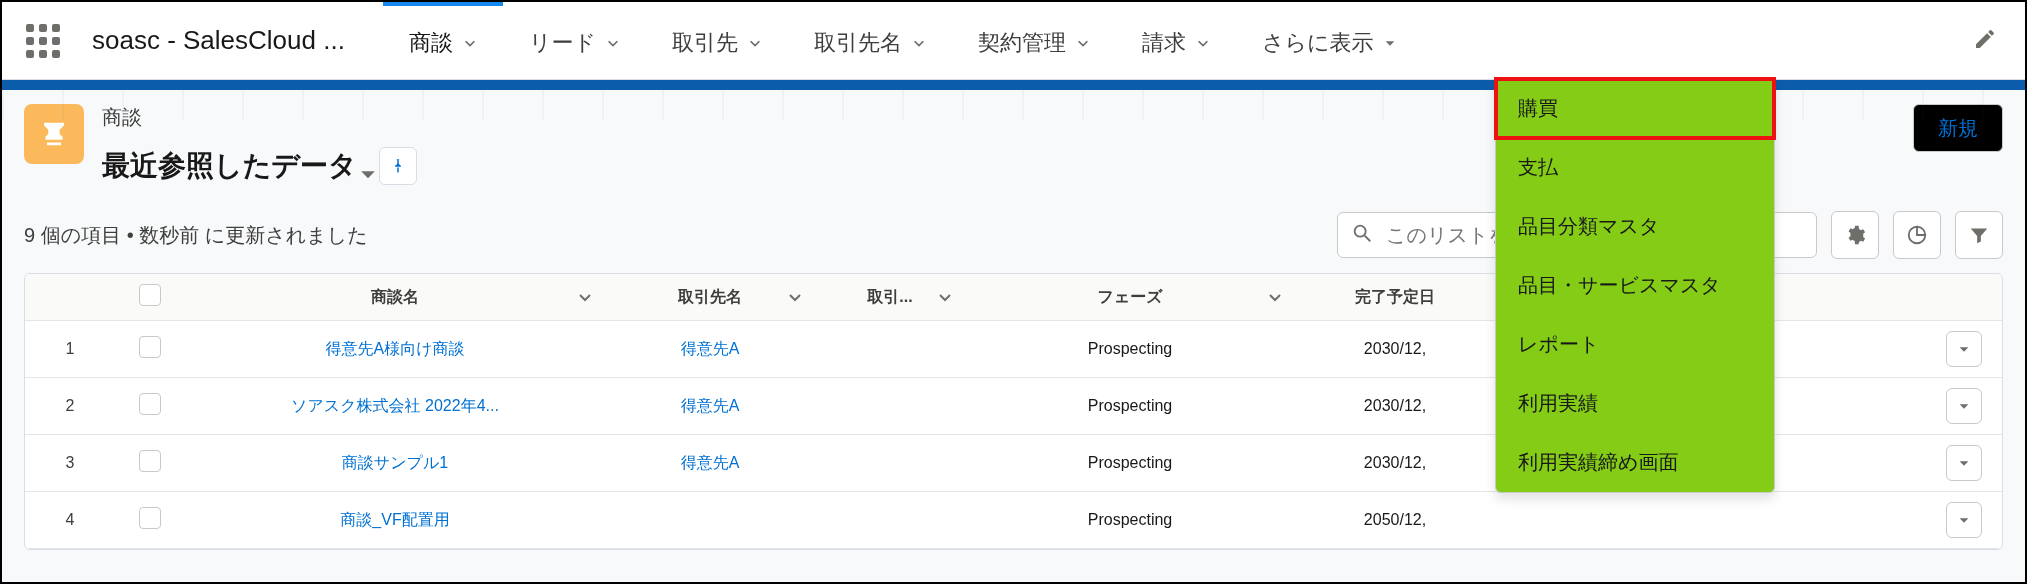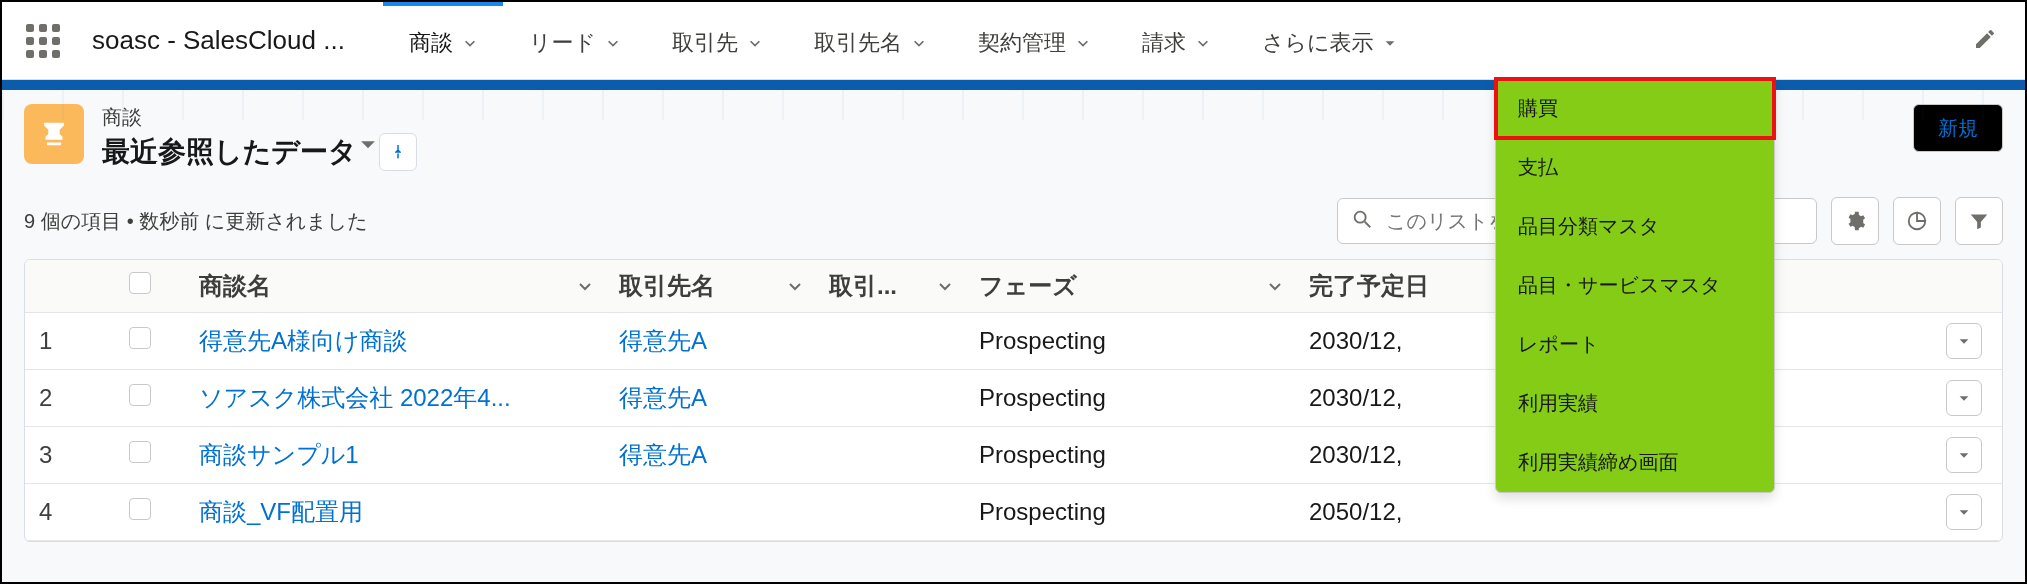--- a/index.html
+++ b/index.html
@@ -37,21 +37,21 @@
      background: repeating-linear-gradient(90deg, rgba(11,92,171,0.18) 0 2px, transparent 2px 60px);
      opacity:.25;
   }
 
   
   .list-header { display: flex; align-items: flex-start; justify-content: space-between; }
   .list-header-left { display: flex; align-items: flex-start; gap: 18px; }
   .obj-icon { width: 60px; height: 60px; border-radius: 8px; background: #fcb95b; display:flex; align-items:center; justify-content:center; }
   .obj-icon svg { width: 34px; height: 34px; fill:#fff; }
   .obj-text .obj-label { font-size: 20px; color: #3e3e3c; }
-  .obj-text .view-row { display:flex; align-items:flex-start; margin-top:2px; }
+  .obj-text .view-row { display:flex; align-items:flex-end; margin-top:16px; }
   .view-name { font-size: 28px; font-weight: 700; }
   .view-caret { width:22px; height:22px; }
   .pin-btn { width:38px; height:38px; border:1px solid #d8dde6; border-radius:6px; background:#fff; display:flex; align-items:center; justify-content:center; cursor:pointer; }
 
   .list-header-right { display:flex; align-items:center; gap:14px; }
   .btn { height:48px; border:1px solid #c9c9c9; border-radius:6px; background:#000000; padding:12px 24px; font-size:20px; color:#0070d2; display:flex; align-items:center; cursor:pointer; }
   .icon-btn-group { display:flex; gap:14px; }
   .icon-btn { width:48px; height:48px; border:1px solid #c9c9c9; border-radius:6px; background:#fff; display:flex; align-items:center; justify-content:center; cursor:pointer; }
 
   
@@ -60,21 +60,21 @@
   .search-box { position:relative; width:480px; }
   .search-box input {
     width:100%; height:46px; border:1px solid #c9c9c9; border-radius:6px;
     padding:0 16px 0 48px; font-size:20px; color:#3e3e3c; background:#fff;
   }
   .search-box .sicon { position:absolute; left:14px; top:50%; transform:translateY(-50%); color:#706e6b; }
 
   
   .tbl-wrap { margin-top:14px; background:#fff; border:1px solid #d8dde6; border-radius:6px; overflow:hidden; }
   table { width:100%; border-collapse:collapse; table-layout:fixed; }
-  th, td { text-align:left; font-size:24px; padding:10px 14px; border-bottom:1px solid #e5e5e5; white-space:nowrap; overflow:hidden; text-overflow:ellipsis; }
+  th, td { text-align:center; font-size:16px; padding:10px 14px; border-bottom:1px solid #e5e5e5; white-space:nowrap; overflow:hidden; text-overflow:ellipsis; }
   th { background:#fafaf9; color:#3e3e3c; font-weight:600; position:relative; }
   th .hchev { position:absolute; right:12px; top:50%; transform:translateY(-50%); }
   td.rownum { color:#3e3e3c; }
   td a, td .link { color:#0070d2; text-decoration:none; }
   .col-num { width:90px; }
   .col-chk { width:70px; }
   .col-name { width:420px; }
   .col-acct { width:210px; }
   .col-acct2 { width:150px; }
   .col-phase { width:330px; }

